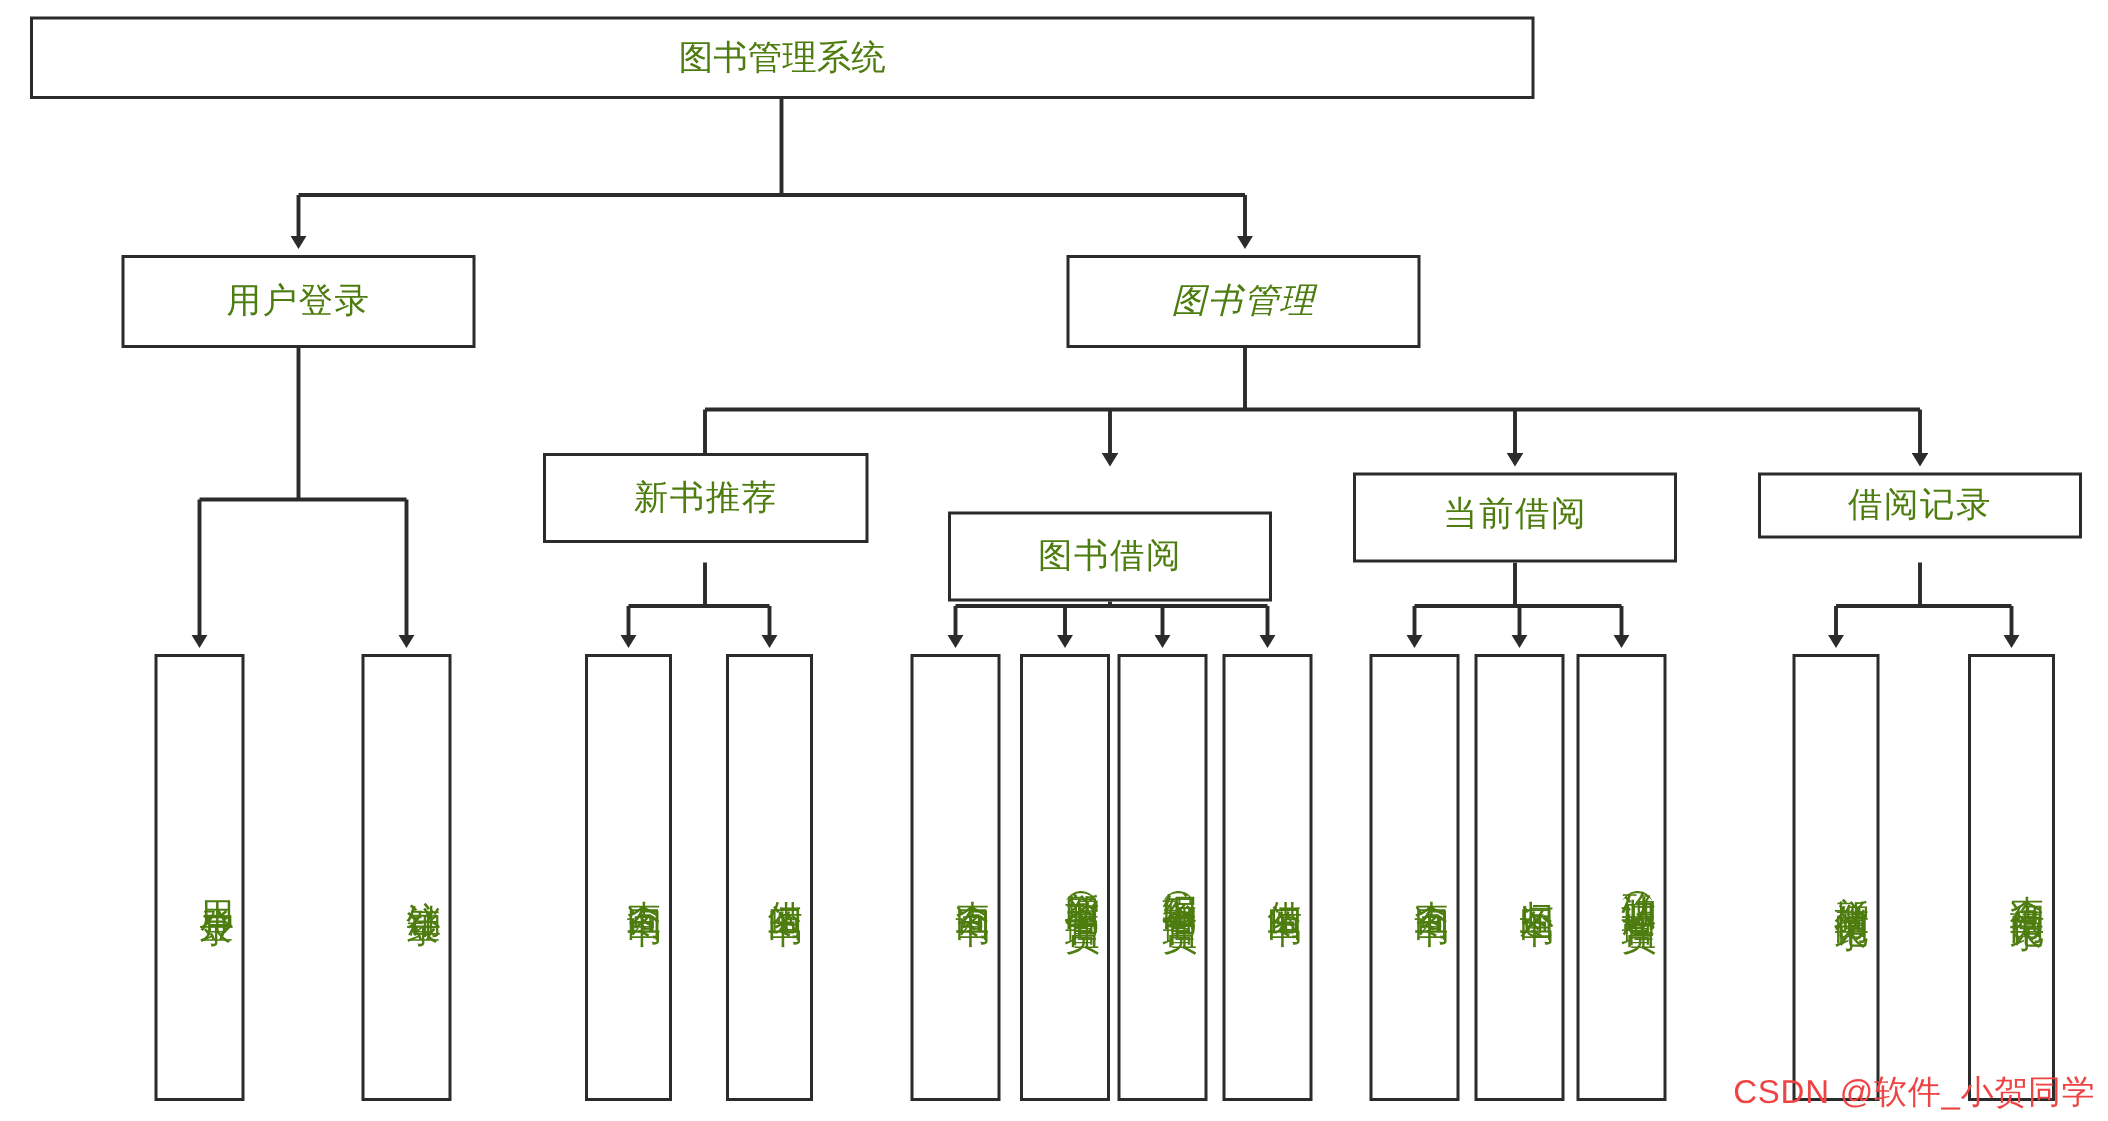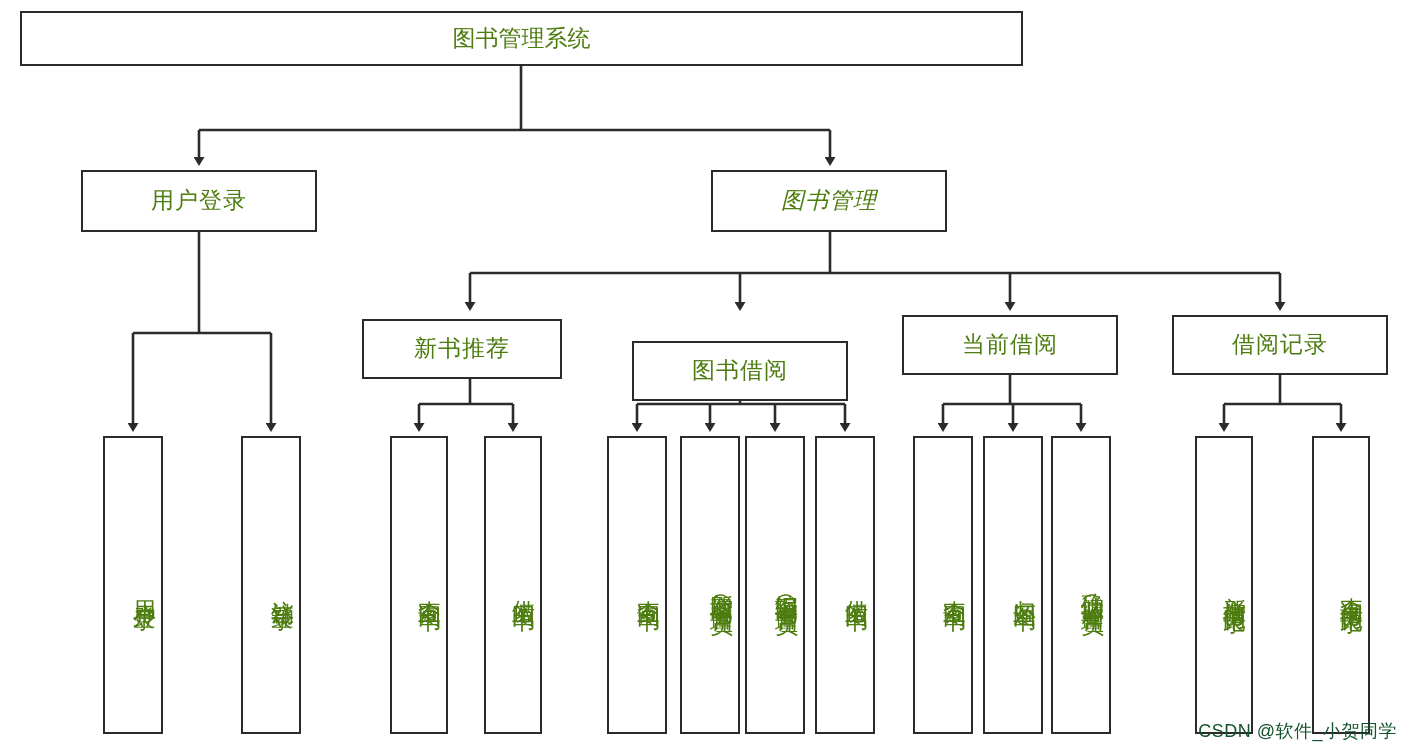--- a/index.html
+++ b/index.html
@@ -56,22 +56,22 @@
   .node-v .vlabel {
     writing-mode: vertical-rl;
     text-orientation: upright;
     display: block;
     white-space: nowrap;
   }
   .watermark {
     position: absolute;
     right: 8px;
     bottom: 4px;
-    font-size: 18px;
-    color: #14532d;
+    font-size: 22px;
+    color: #ef4444;
     white-space: nowrap;
     letter-spacing: 0.5px;
   }
 </style>
 </head>
 <body>
 
 <div id="diagram-root">
 
   <svg class="edges" viewBox="0 0 1405 747" xmlns="http://www.w3.org/2000/svg">
@@ -133,30 +133,30 @@
     <span>图书管理系统</span>
   </div>
 
   <div class="node node-h" style="left:81px; top:170px; width:236px; height:62px;">
     <span>用户登录</span>
   </div>
   <div class="node node-h" style="left:711px; top:170px; width:236px; height:62px;font-style:italic;">
     <span>图书管理</span>
   </div>
 
-  <div class="node node-h" style="left:362px; top:319px; width:200px; height:60px;">
+  <div class="node node-h" style="left:362px; top:302px; width:217px; height:60px;">
     <span>新书推荐</span>
   </div>
   <div class="node node-h" style="left:632px; top:315px; width:216px; height:60px;margin-top:26px;">
     <span>图书借阅</span>
   </div>
-  <div class="node node-h" style="left:902px; top:315px; width:216px; height:60px;">
+  <div class="node node-h" style="left:902px; top:315px; width:216px; height:60px;font-family:Liberation Mono, monospace;">
     <span>当前借阅</span>
   </div>
-  <div class="node node-h" style="left:1172px; top:315px; width:216px; height:60px;">
+  <div class="node node-h" style="left:1172px; top:315px; width:216px; height:44px;">
     <span>借阅记录</span>
   </div>
 
   <div class="node node-v" style="left:103px; top:436px; width:60px; height:298px;">
     <span class="vlabel">用户登录</span>
   </div>
   <div class="node node-v" style="left:241px; top:436px; width:60px; height:298px;">
     <span class="vlabel">注销登录</span>
   </div>
 

